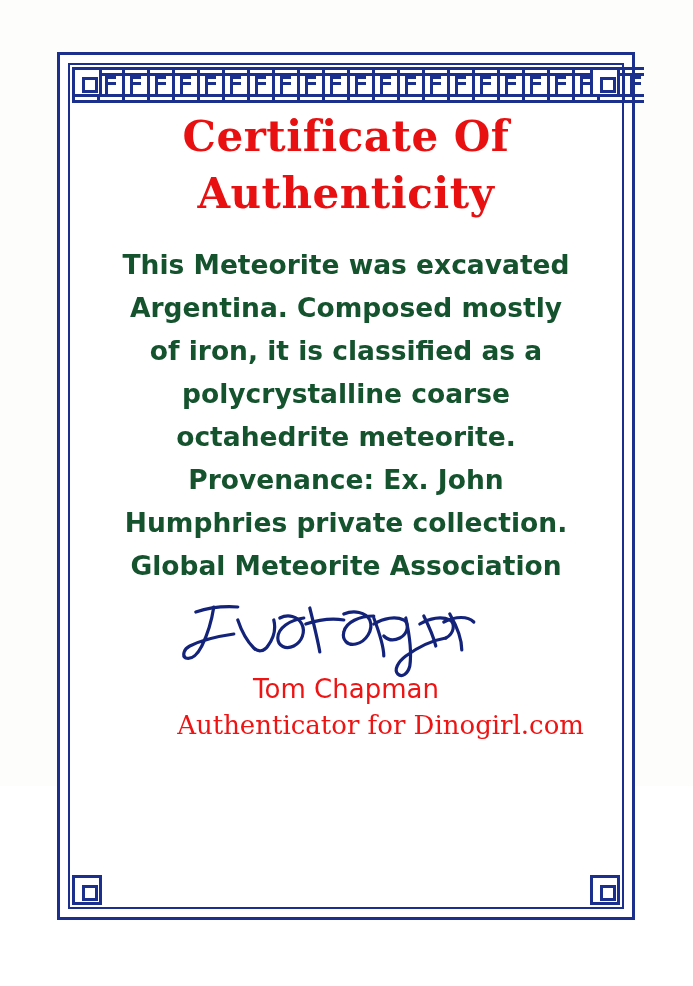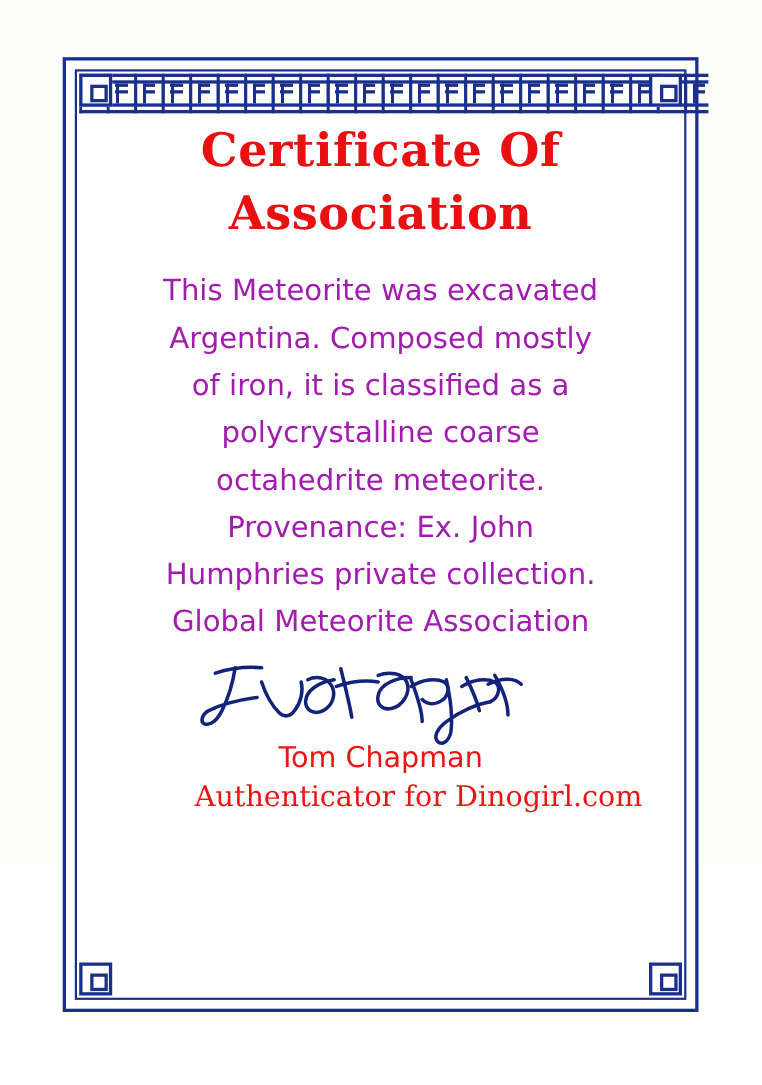--- a/index.html
+++ b/index.html
@@ -181,22 +181,22 @@
     color: #e81010;
     margin: 6px 0 0 0;
     letter-spacing: 0.5px;
   }
 
   .cert-body {
     margin-top: 22px;
     font-family: "DejaVu Sans", sans-serif;
     font-size: 26.5px;
     line-height: 1.62;
-    color: #a21caf;
-    font-weight: 400;
+    color: #14532d;
+    font-weight: 700;
     padding: 0 4px;
   }
   .cert-body p {
     margin: 0;
   }
 
   .signature-area {
     position: relative;
     height: 86px;
     margin-top: 6px;
@@ -253,21 +253,21 @@
 
     <div class="corner-block corner-tl"></div>
     <div class="corner-block corner-tr"></div>
     <div class="corner-block corner-bl"></div>
     <div class="corner-block corner-br"></div>
 
     <div class="content">
 
       <div class="cert-title">
         <div>Certificate Of</div>
-        <div>Association</div>
+        <div>Authenticity</div>
       </div>
 
       <div class="cert-body">
         <p>This Meteorite was excavated</p>
         <p>Argentina. Composed mostly</p>
         <p>of iron, it is classified as a</p>
         <p>polycrystalline coarse</p>
         <p>octahedrite meteorite.</p>
         <p>Provenance: Ex. John</p>
         <p>Humphries private collection.</p>

